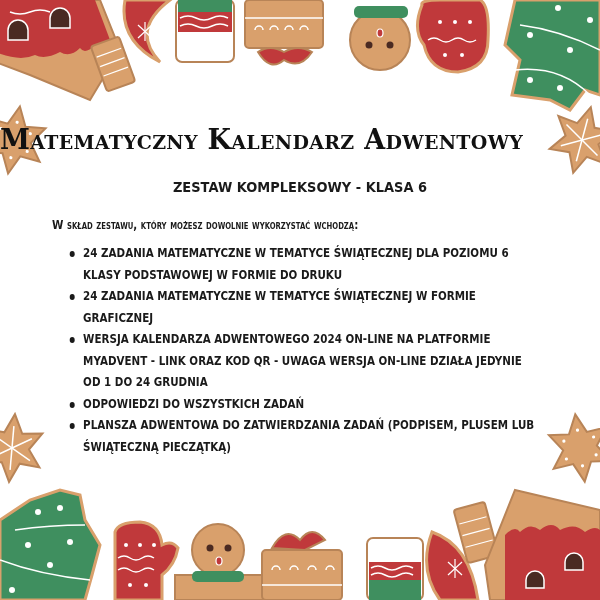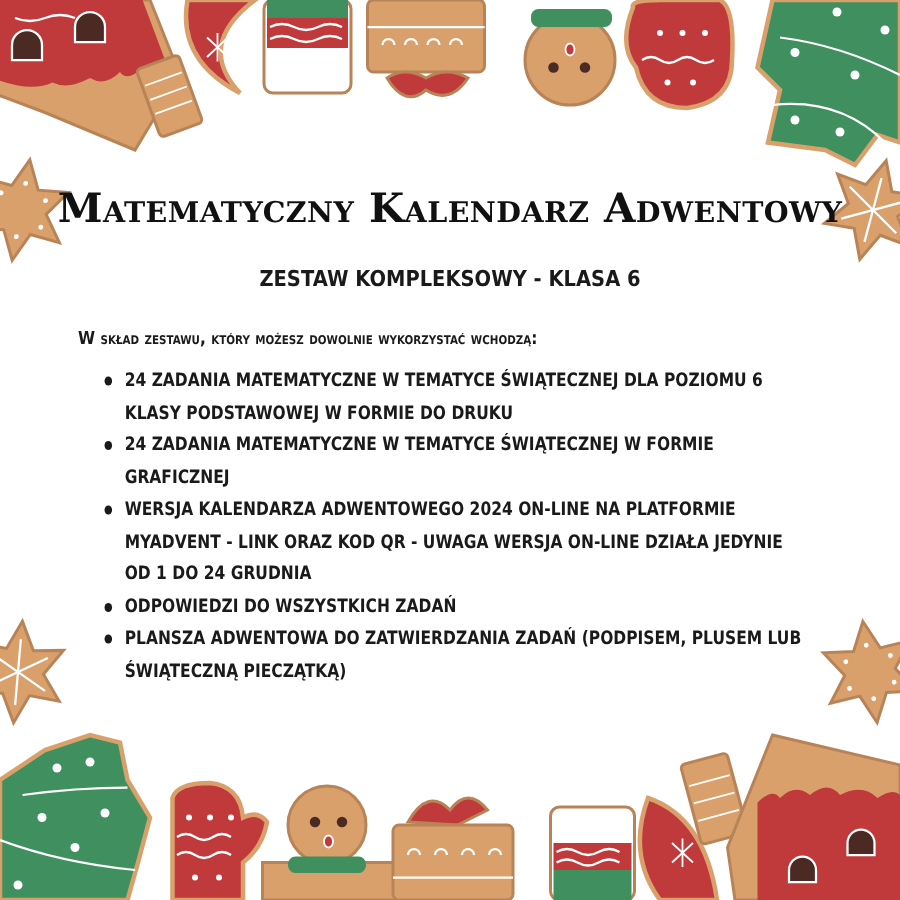--- a/index.html
+++ b/index.html
@@ -7,21 +7,21 @@
     width: 600px; height: 600px; overflow: hidden;
     background: #ffffff; position: relative;
     font-family: "DejaVu Sans", sans-serif;
   }
   .deco { position: absolute; }
   .content {
     position: absolute; left: 0; top: 0; width: 600px; height: 600px;
   }
   .title {
     position: absolute; left: 0; width: 600px; top: 124px;
-    text-align: center;
+    text-align: left;
     font-family: "DejaVu Serif", serif;
     font-weight: bold;
     font-size: 27px;
     letter-spacing: 0.3px;
     color: #111111;
     font-variant: small-caps;
   }
   .subtitle {
     position: absolute; left: 0; width: 600px; top: 179px;
     text-align: center;

